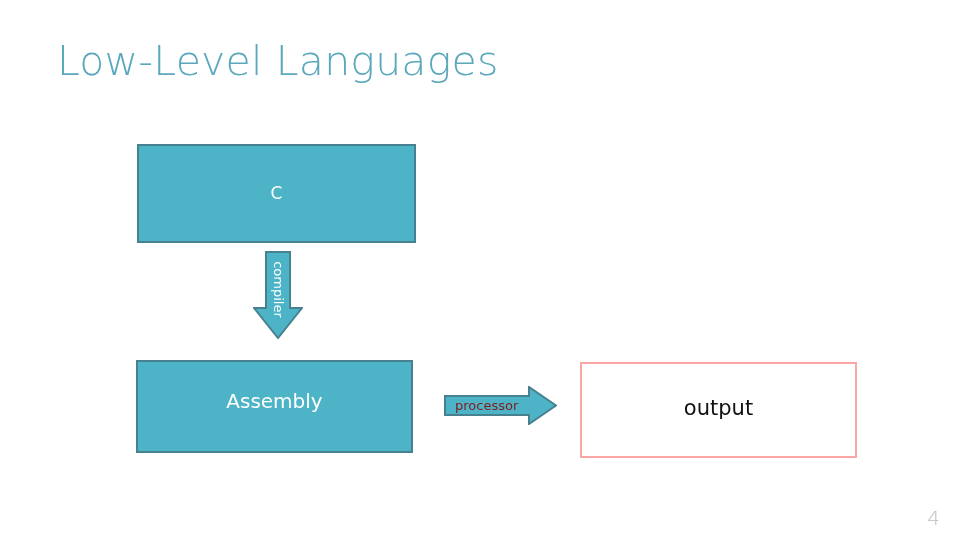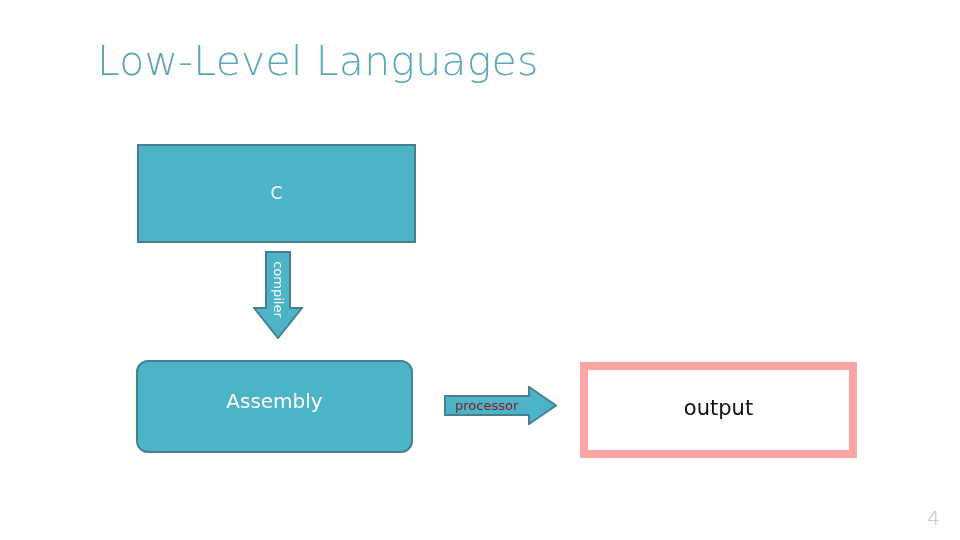--- a/index.html
+++ b/index.html
@@ -24,40 +24,39 @@
     left: 57px;
     top: 38px;
     width: 820px;
     font-family: "DejaVu Sans", sans-serif;
     font-size: 41px;
     font-weight: 300;
     letter-spacing: 0.2px;
     color: #5BA8BD;
     line-height: 1.15;
     white-space: nowrap;
-    margin-left: 40px;
   }
 
   
   .flow-box {
     position: absolute;
     box-sizing: border-box;
     display: flex;
     align-items: center;
     justify-content: center;
     text-align: center;
   }
   .flow-box.filled {
     background: #4DB3C6;
     border: 2px solid #47818F;
     color: #ffffff;
   }
   .flow-box.outlined {
     background: #ffffff;
-    border: 8px solid #fca5a5;
+    border: 2px solid #fca5a5;
     color: #111111;
   }
 
   #box-c {
     left: 137px;
     top: 144px;
     width: 279px;
     height: 99px;
     font-size: 17px;
     font-family: "DejaVu Sans", sans-serif;
@@ -66,21 +65,20 @@
   #box-c .box-label { transform: translateY(-1px); }
 
   #box-assembly {
     left: 136px;
     top: 360px;
     width: 277px;
     height: 93px;
     font-size: 20px;
     font-family: "DejaVu Sans", sans-serif;
     font-weight: 400;
-    border-radius: 12px;
   }
   #box-assembly .box-label { transform: translateY(-6px); }
 
   #box-output {
     left: 580px;
     top: 362px;
     width: 277px;
     height: 96px;
     font-size: 21px;
     font-family: "DejaVu Sans", sans-serif;

